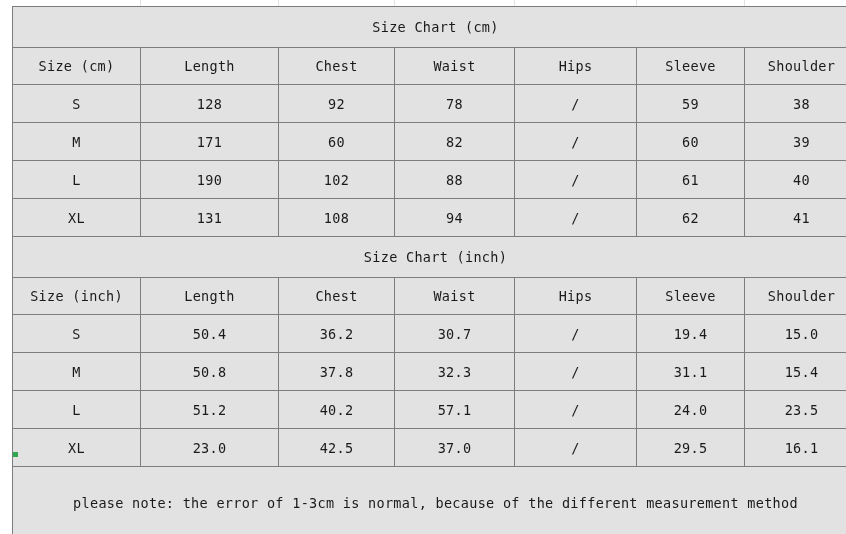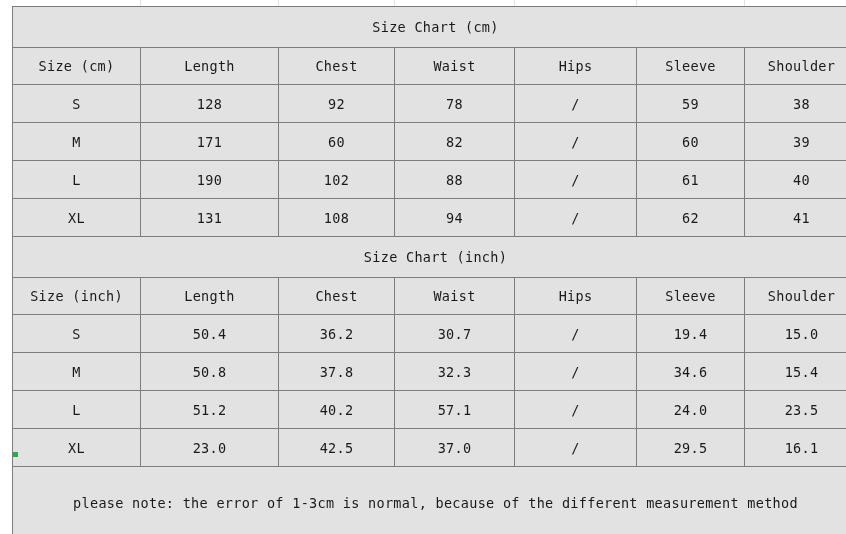--- a/index.html
+++ b/index.html
@@ -190,21 +190,21 @@
         <td class="data-cell">/</td>
         <td class="data-cell">19.4</td>
         <td class="data-cell">15.0</td>
       </tr>
       <tr>
         <td class="data-cell">M</td>
         <td class="data-cell">50.8</td>
         <td class="data-cell">37.8</td>
         <td class="data-cell">32.3</td>
         <td class="data-cell">/</td>
-        <td class="data-cell">34.6</td>
+        <td class="data-cell">31.1</td>
         <td class="data-cell">15.4</td>
       </tr>
       <tr>
         <td class="data-cell">L</td>
         <td class="data-cell">51.2</td>
         <td class="data-cell">40.2</td>
         <td class="data-cell">57.1</td>
         <td class="data-cell">/</td>
         <td class="data-cell">24.0</td>
         <td class="data-cell">23.5</td>

